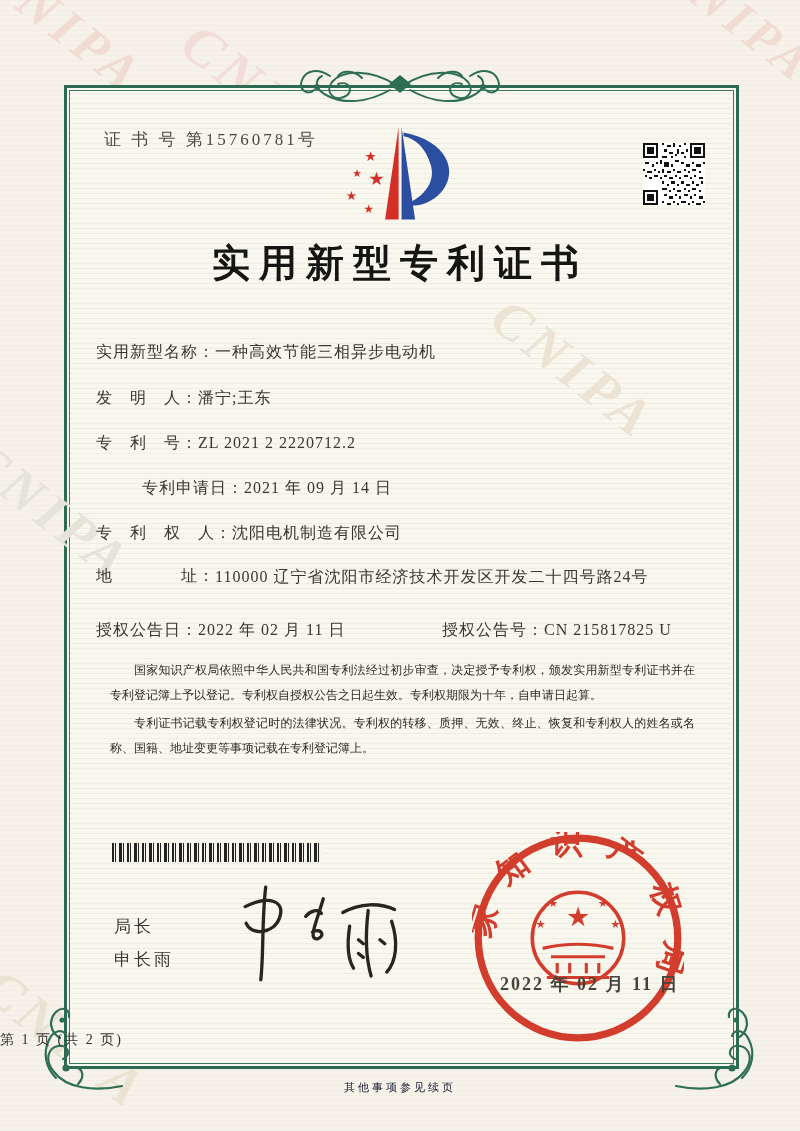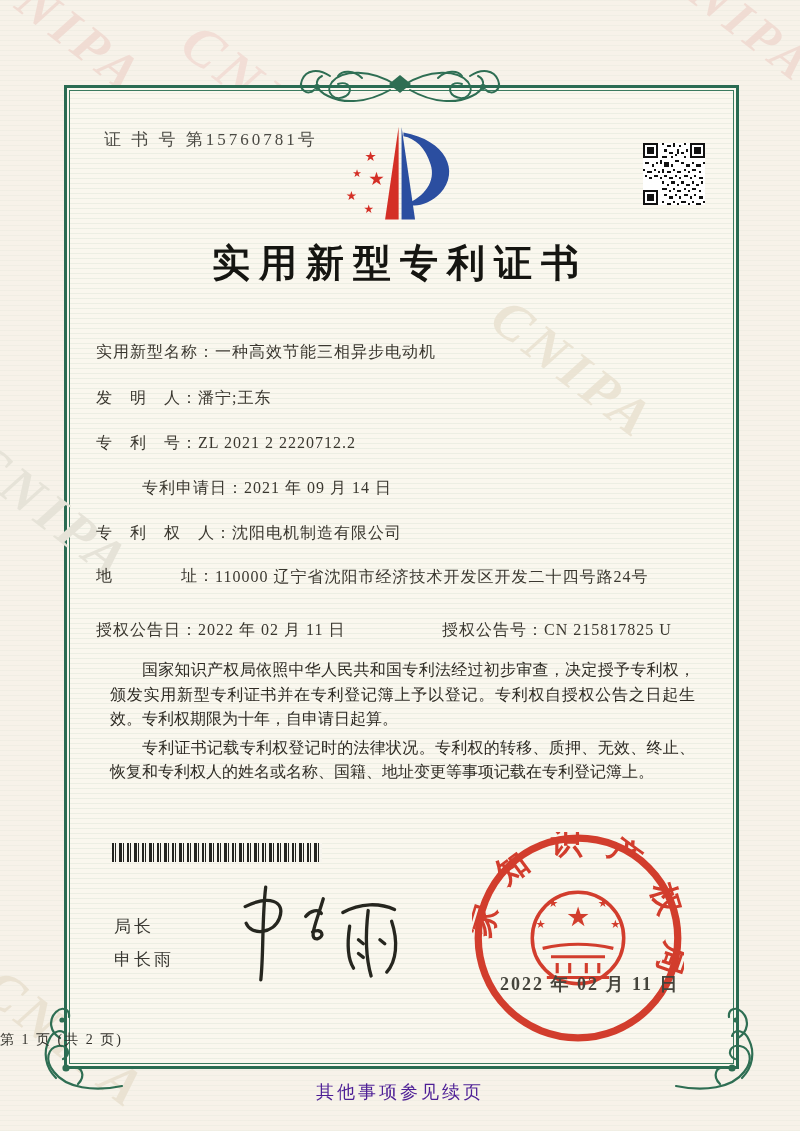--- a/index.html
+++ b/index.html
@@ -25,31 +25,31 @@
   }
   .abs{position:absolute;z-index:3;}
   .certno{left:104px;top:128px;font-size:17px;letter-spacing:3px;color:#4b4a44;text-align:right;}
   .title{left:0;top:238px;width:800px;text-align:center;font-size:38px;font-weight:700;
          letter-spacing:9px;color:#151511;}
   .fieldrow{left:96px;width:620px;font-size:16px;color:#3a372f;letter-spacing:1px;}
   .fieldrow .lab{white-space:pre;}
   .fieldrow .val{color:#3a372f;}
   .addr-val{display:inline-block;max-width:470px;vertical-align:top;line-height:22px;}
   .pair2{position:absolute;left:298px;top:0;white-space:nowrap;margin-left:48px;}
-  .bodytext{left:110px;top:658px;width:585px;font-size:16px;line-height:24.5px;
+  .bodytext{left:110px;top:658px;width:585px;font-size:12px;line-height:24.5px;
             color:#2e2b24;text-align:justify;}
   .bodytext p{margin:0 0 4px 0;text-indent:2em;}
   .barcode{left:112px;top:843px;width:210px;height:19px;
     background:repeating-linear-gradient(90deg,#23231f 0 2px,#f7f5ee 2px 3px,#23231f 3px 4px,#f7f5ee 4px 7px,#23231f 7px 10px,#f7f5ee 10px 11px,#23231f 11px 12px,#f7f5ee 12px 15px);}
   .commissioner{left:114px;top:910px;font-size:17px;color:#3b3a34;letter-spacing:3px;line-height:33px;}
   .sealwrap{left:472px;top:832px;width:212px;height:212px;z-index:4;opacity:.93;}
   .sealdate{left:500px;top:972px;font-size:18px;font-weight:700;color:#45443c;
             letter-spacing:2px;z-index:5;}
   .pagefoot{left:0;top:1031px;width:796px;text-align:left;font-size:14px;color:#33322c;letter-spacing:2px;}
-  .contnote{left:0;top:1080px;width:800px;text-align:center;font-size:18px;color:#4c1d95;letter-spacing:3px;}
+  .contnote{left:0;top:1080px;width:800px;text-align:center;font-size:11px;color:#0f172a;letter-spacing:3px;}
   .logo{left:330px;top:120px;z-index:3;}
   .qr{left:640px;top:143px;z-index:3;}
   .sig{left:212px;top:880px;z-index:3;}
   .orn-top{left:270px;top:62px;width:260px;height:48px;z-index:3;}
   .orn-bl{left:36px;top:998px;width:92px;height:96px;z-index:3;}
   .orn-br{left:670px;top:998px;width:92px;height:96px;z-index:3;}
 </style>
 </head>
 <body>
 

